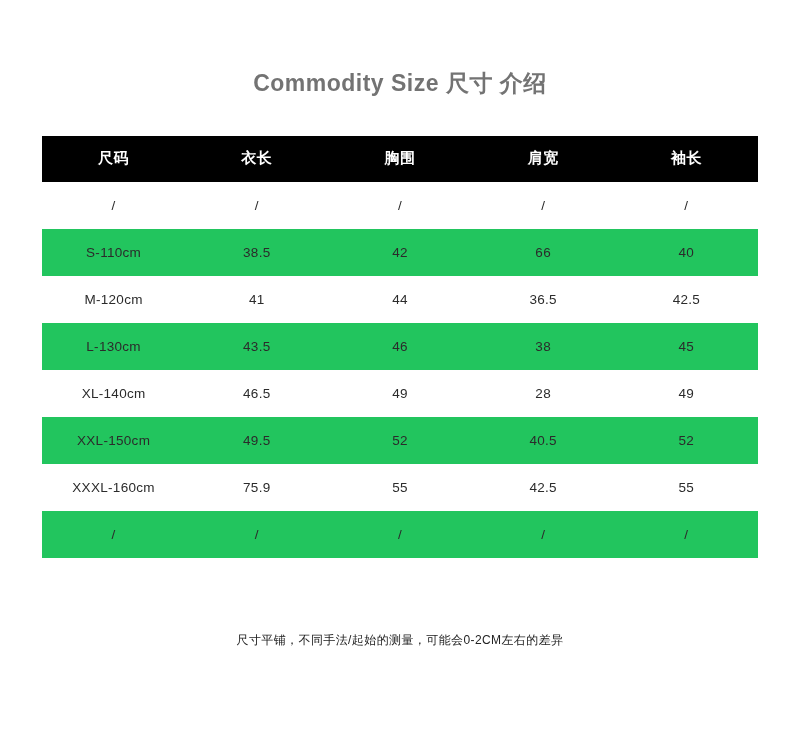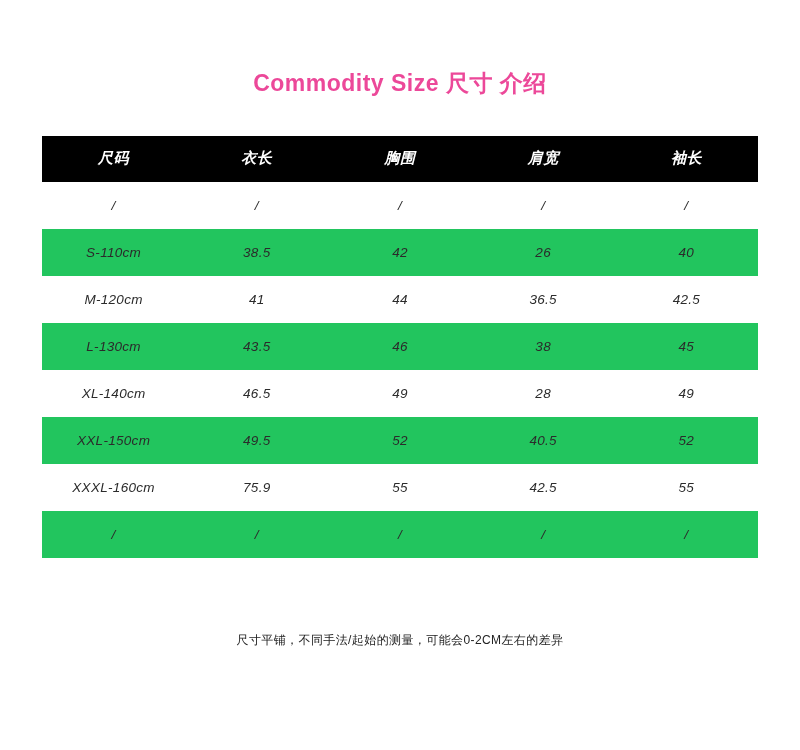--- a/index.html
+++ b/index.html
@@ -18,37 +18,36 @@
     width: 800px;
     height: 750px;
     position: relative;
     box-sizing: border-box;
   }
   .title {
     text-align: center;
     font-size: 23px;
     font-weight: bold;
     letter-spacing: 0.5px;
-    color: #ec4899;
+    color: #737373;
     padding-top: 70px;
     line-height: 1.2;
   }
   .title .title-cn {
     font-weight: bold;
   }
   .table-wrap {
     margin: 0 auto;
     margin-top: 38px;
     width: 716px;
   }
   table.size-table {
     width: 100%;
     border-collapse: collapse;
     table-layout: fixed;
-    font-style: italic;
   }
   table.size-table thead th {
     background: #000000;
     color: #ffffff;
     font-size: 15px;
     font-weight: bold;
     height: 44px;
     text-align: center;
     vertical-align: middle;
     letter-spacing: 0.5px;
@@ -101,21 +100,21 @@
           <td>/</td>
           <td>/</td>
           <td>/</td>
           <td>/</td>
           <td>/</td>
         </tr>
         <tr class="odd">
           <td>S-110cm</td>
           <td>38.5</td>
           <td>42</td>
-          <td>26</td>
+          <td>66</td>
           <td>40</td>
         </tr>
         <tr class="even">
           <td>M-120cm</td>
           <td>41</td>
           <td>44</td>
           <td>36.5</td>
           <td>42.5</td>
         </tr>
         <tr class="odd">

